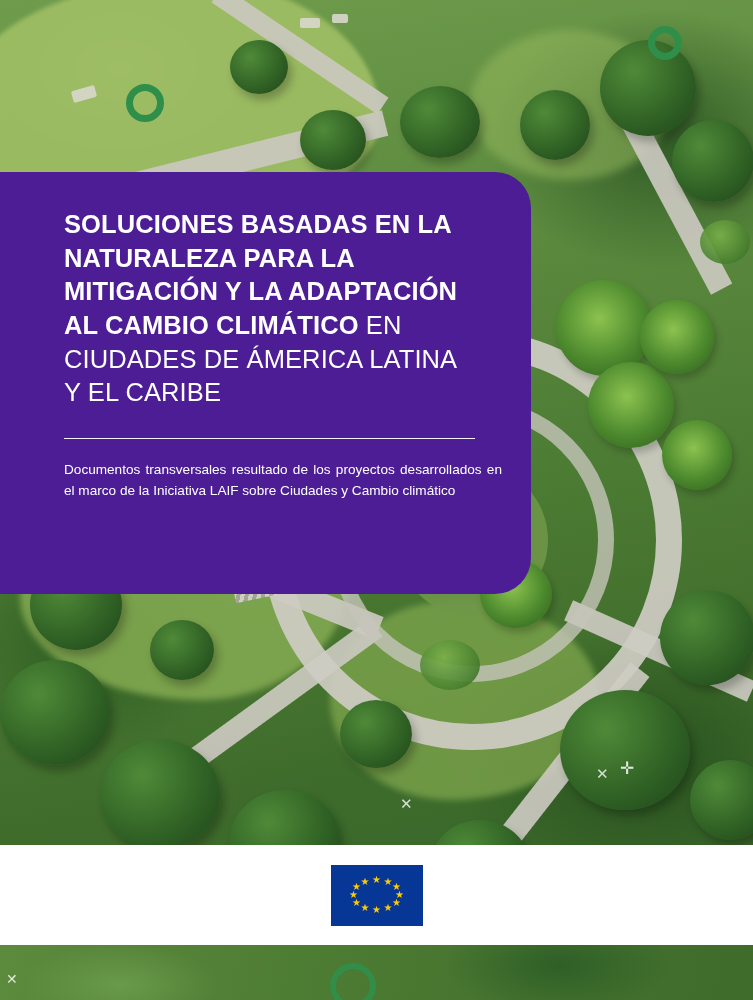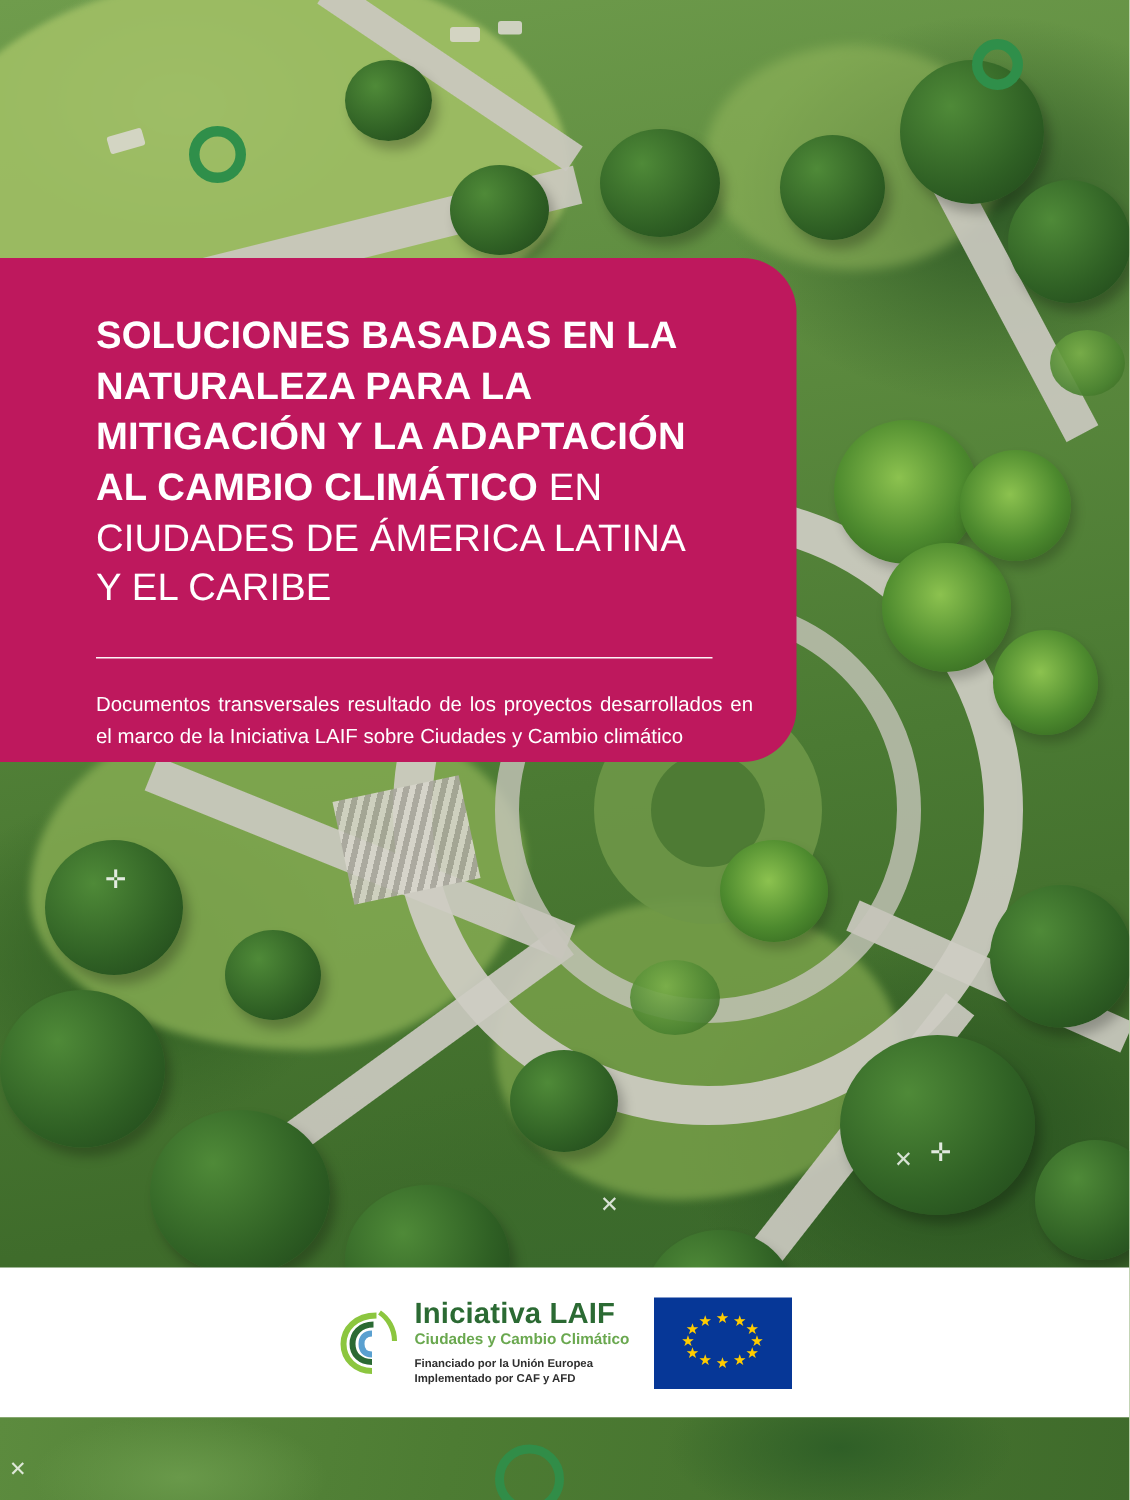--- a/index.html
+++ b/index.html
@@ -181,22 +181,22 @@
     font-size: 15px;
     line-height: 1;
   }
 
   
   .title-panel {
     position: absolute;
     left: 0;
     top: 172px;
     width: 531px;
-    height: 336px;
-    background: #be185d;
+    height: 422px;
+    background: #4c1d95;
     border-top-right-radius: 36px;
     border-bottom-right-radius: 36px;
     box-sizing: border-box;
     padding: 36px 56px 0 64px;
   }
   .doc-title {
     margin: 0;
     color: #ffffff;
     font-size: 25.5px;
     line-height: 1.32;
@@ -386,34 +386,20 @@
     <h1 class="doc-title"><span class="strong">SOLUCIONES BASADAS EN LA NATURALEZA PARA LA MITIGACIÓN Y LA ADAPTACIÓN AL CAMBIO CLIMÁTICO</span><span class="light"> EN CIUDADES DE ÁMERICA LATINA Y EL CARIBE</span></h1>
 
     <div class="title-rule"></div>
 
     <p class="doc-subtitle">Documentos transversales resultado de los proyectos desarrollados en el marco de la Iniciativa LAIF sobre Ciudades y Cambio climático</p>
   </div>
 
   <div class="footer-band">
     <div class="footer-inner">
 
-      <div class="laif-logo">
-        <svg class="laif-mark" viewBox="0 0 42 46">
-          <path d="M26 5 C12 5, 4 14, 4 24 C4 34, 12 42, 23 42" fill="none" stroke="#8cc63f" stroke-width="4"></path>
-          <path d="M24 11 C15 11, 10 17, 10 24 C10 31, 15 36, 23 36" fill="none" stroke="#2b6a33" stroke-width="4"></path>
-          <path d="M23 17 C18 17, 16 20, 16 24 C16 28, 18 31, 23 31" fill="none" stroke="#5aa0d0" stroke-width="4"></path>
-          <path d="M28 3 C34 7, 38 14, 38 22" fill="none" stroke="#8cc63f" stroke-width="3.4"></path>
-        </svg>
-        <div class="laif-text">
-          <div class="laif-name">Iniciativa LAIF</div>
-          <div class="laif-tag">Ciudades y Cambio Climático</div>
-          <div class="laif-fin">Financiado por la Unión Europea</div>
-          <div class="laif-impl">Implementado por CAF y AFD</div>
-        </div>
-      </div>
 
       <div class="eu-flag">
         <span class="star" style="left:50%;  top:25%;">★</span>
         <span class="star" style="left:62.5%;top:28.3%;">★</span>
         <span class="star" style="left:71.7%;top:37.5%;">★</span>
         <span class="star" style="left:75%;  top:50%;">★</span>
         <span class="star" style="left:71.7%;top:62.5%;">★</span>
         <span class="star" style="left:62.5%;top:71.7%;">★</span>
         <span class="star" style="left:50%;  top:75%;">★</span>
         <span class="star" style="left:37.5%;top:71.7%;">★</span>

